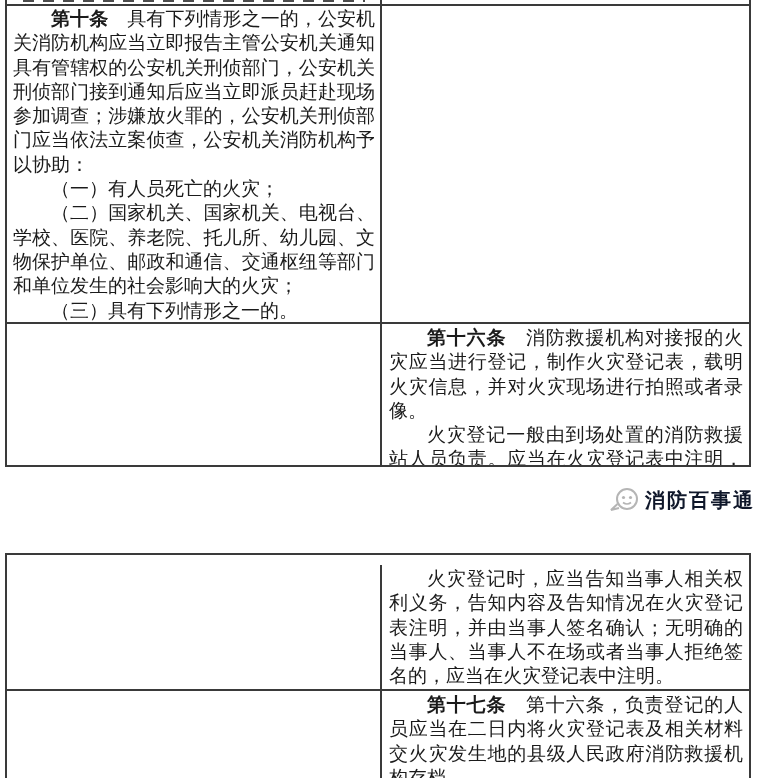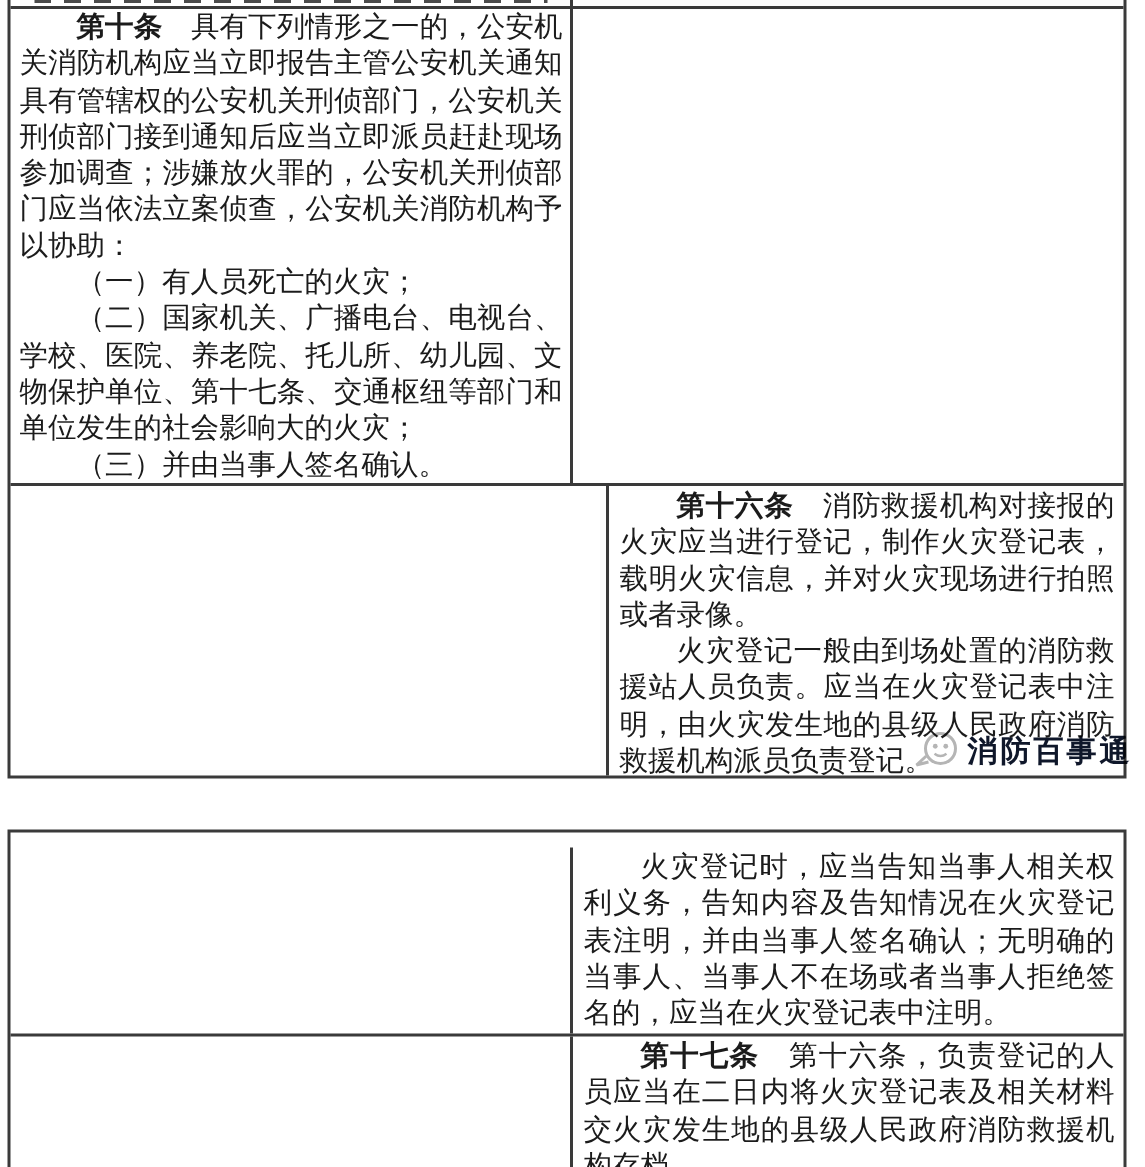--- a/index.html
+++ b/index.html
@@ -52,21 +52,21 @@
     position: absolute;
     bottom: 2px;
     left: 16px;
     width: 342px;
     height: 4px;
     background: repeating-linear-gradient(90deg,
       #2c2c2c 0 11px, transparent 11px 20px);
     opacity: 0.85;
   }
   .rowA  { height: 318px; }
-  .rowB  { height: 193px; padding-left: 24px; }
+  .rowB  { height: 141px; }
   .rowC  { height: 126px; margin-top: 10px; }
   .rowD  { height: 122px; }
   .watermark {
     position: absolute;
     left: 604px;
     top: 485px;
     display: flex;
     align-items: center;
     gap: 3px;
     mix-blend-mode: multiply;
@@ -90,22 +90,22 @@
       <div class="cell left">
         <div class="glyph-strip"></div>
       </div>
       <div class="cell right"></div>
     </div>
 
     <div class="row rowA bordered">
       <div class="cell left">
         <p class="para"><span class="lead">第十条</span><span>　具有下列情形之一的，公安机关消防机构应当立即报告主管公安机关通知具有管辖权的公安机关刑侦部门，公安机关刑侦部门接到通知后应当立即派员赶赴现场参加调查；涉嫌放火罪的，公安机关刑侦部门应当依法立案侦查，公安机关消防机构予以协助：</span></p>
         <p class="para">（一）有人员死亡的火灾；</p>
-        <p class="para">（二）国家机关、广播电台、电视台、学校、医院、养老院、托儿所、幼儿园、文物保护单位、第十七条、交通枢纽等部门和单位发生的社会影响大的火灾；</p>
-        <p class="para">（三）并由当事人签名确认。</p>
+        <p class="para">（二）国家机关、国家机关、电视台、学校、医院、养老院、托儿所、幼儿园、文物保护单位、邮政和通信、交通枢纽等部门和单位发生的社会影响大的火灾；</p>
+        <p class="para">（三）具有下列情形之一的。</p>
       </div>
     </div>
 
     <div class="row rowB">
       <div class="cell left"></div>
       <div class="cell right">
         <p class="para"><span class="lead">第十六条</span><span>　消防救援机构对接报的火灾应当进行登记，制作火灾登记表，载明火灾信息，并对火灾现场进行拍照或者录像。</span></p>
         <p class="para">火灾登记一般由到场处置的消防救援站人员负责。应当在火灾登记表中注明，由火灾发生地的县级人民政府消防救援机构派员负责登记。</p>
       </div>
     </div>

